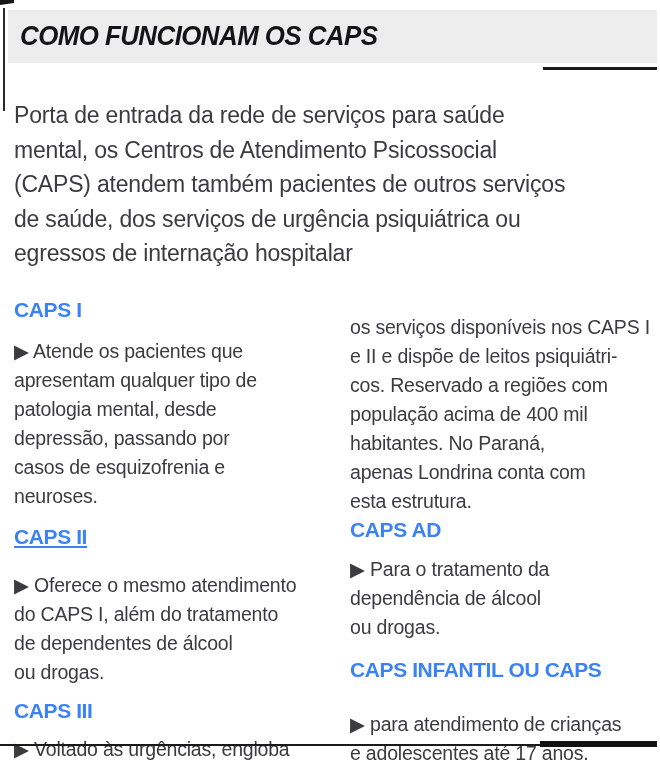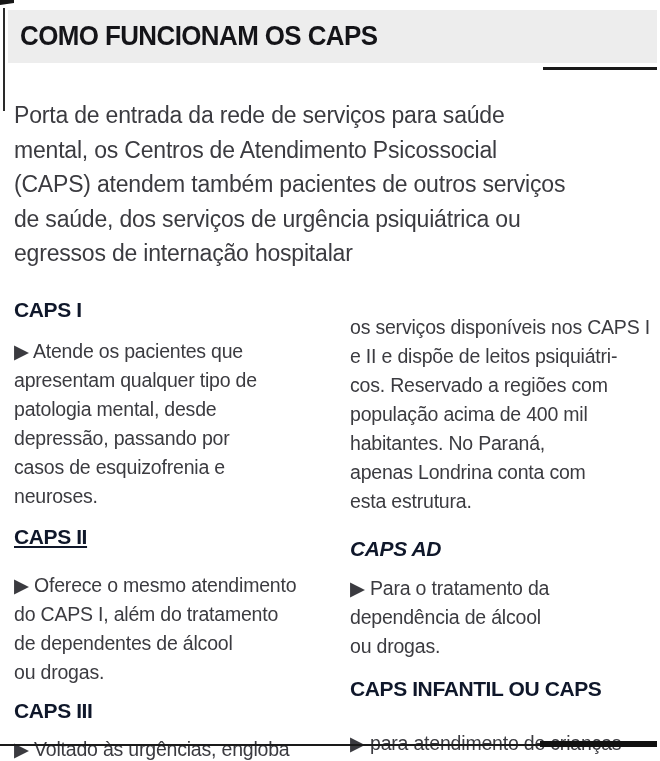--- a/index.html
+++ b/index.html
@@ -30,20 +30,21 @@
     width: 2px; height: 103px;
     background: #2a2a2a;
   }
   .header-box {
     position: absolute;
     left: 8px; top: 10px;
     width: 649px; height: 53px;
     background: #ededed;
     display: flex;
     align-items: center;
+    font-style: italic;
   }
   .header-title {
     margin-left: 12px;
     font-size: 27px;
     font-weight: 700;
     letter-spacing: -0.6px;
     color: #141418;
     transform: scaleX(0.96);
     transform-origin: left center;
     white-space: nowrap;
@@ -83,21 +84,21 @@
     position: absolute;
     top: 295px;
     width: 320px;
   }
   .col-left  { left: 14px; }
   .col-right { left: 350px; width: 300px; }
   .section-heading {
     font-size: 21px;
     font-weight: 700;
     letter-spacing: -0.4px;
-    color: #0f172a;
+    color: #3b82f6;
     margin: 0 0 0 0;
     white-space: nowrap;
   }
   .section-body {
     font-size: 19.5px;
     line-height: 29px;
     color: #3b3b40;
     white-space: pre-line;
     letter-spacing: -0.2px;
     margin: 0;
@@ -105,21 +106,21 @@
   
   .col-left .section-heading { margin-top: 0; }
   .col-left .s1 .section-heading { margin-top: 3px; }
   .col-left .s1 .section-body   { margin-top: 15px; }
   .col-left .s2 .section-heading { margin-top: 14px; text-decoration: underline; }
   .col-left .s2 .section-body   { margin-top: 22px; }
   .col-left .s3 .section-heading { margin-top: 12px; }
   .col-left .s3 .section-body   { margin-top: 12px; }
   
   .col-right .continuation { margin-top: 18px; }
-  .col-right .s1 .section-heading { margin-top: 21px; font-style: italic; }
+  .col-right .s1 .section-heading { margin-top: 2px; }
   .col-right .s1 .section-body   { margin-top: 13px; }
   .col-right .s2 .section-heading { margin-top: 16px; }
   .col-right .s2 .section-body   { margin-top: 28px; }
 </style>
 </head>
 <body>
 
 <div class="page">
 
   <div class="corner-mark"></div>

